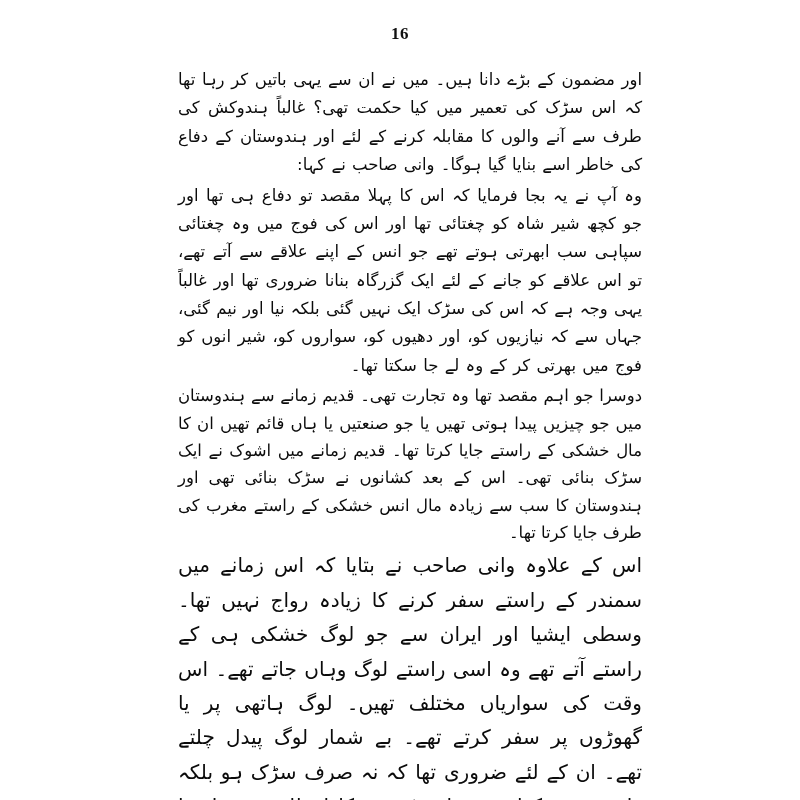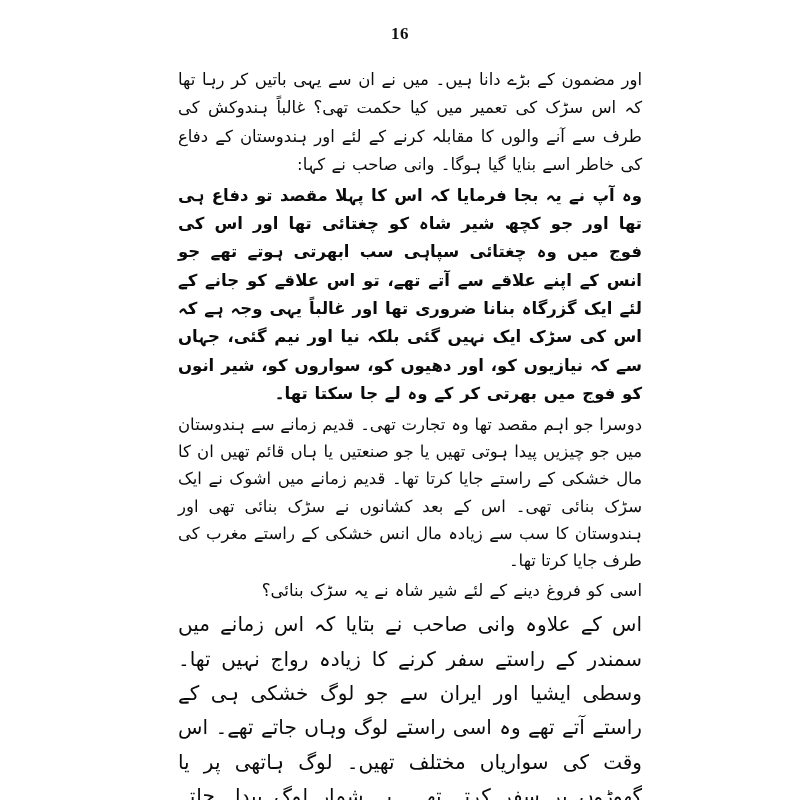--- a/index.html
+++ b/index.html
@@ -46,21 +46,20 @@
     font-family: "DejaVu Sans", sans-serif;
     font-size: 16.5px;
     line-height: 1.72;
     color: #0b0b0b;
     text-align: justify;
     text-justify: inter-word;
     word-spacing: 1px;
   }
   .para.indent {
     text-indent: 0;
-    font-weight: bold;
   }
   .para.tight {
     line-height: 1.66;
     font-family: Liberation Serif, serif;
   }
   .para-sm {
     font-size: 20px;
   }
   
   .para {
@@ -71,17 +70,16 @@
 <body>
 
 <div class="page">
 
   <div class="page-number">16</div>
 
   <div class="body-text">
     <p class="para">اور مضمون کے بڑے دانا ہیں۔ میں نے ان سے یہی باتیں کر رہا تھا کہ اس سڑک کی تعمیر میں کیا حکمت تھی؟ غالباً ہندوکش کی طرف سے آنے والوں کا مقابلہ کرنے کے لئے اور ہندوستان کے دفاع کی خاطر اسے بنایا گیا ہوگا۔ وانی صاحب نے کہا:</p>
     <p class="para indent">وہ آپ نے یہ بجا فرمایا کہ اس کا پہلا مقصد تو دفاع ہی تھا اور جو کچھ شیر شاہ کو چغتائی تھا اور اس کی فوج میں وہ چغتائی سپاہی سب ابھرتی ہوتے تھے جو انس کے اپنے علاقے سے آتے تھے، تو اس علاقے کو جانے کے لئے ایک گزرگاہ بنانا ضروری تھا اور غالباً یہی وجہ ہے کہ اس کی سڑک ایک نہیں گئی بلکہ نیا اور نیم گئی، جہاں سے کہ نیازیوں کو، اور دھیوں کو، سواروں کو، شیر انوں کو فوج میں بھرتی کر کے وہ لے جا سکتا تھا۔</p>
     <p class="para tight">دوسرا جو اہم مقصد تھا وہ تجارت تھی۔ قدیم زمانے سے ہندوستان میں جو چیزیں پیدا ہوتی تھیں یا جو صنعتیں یا ہاں قائم تھیں ان کا مال خشکی کے راستے جایا کرتا تھا۔ قدیم زمانے میں اشوک نے ایک سڑک بنائی تھی۔ اس کے بعد کشانوں نے سڑک بنائی تھی اور ہندوستان کا سب سے زیادہ مال انس خشکی کے راستے مغرب کی طرف جایا کرتا تھا۔</p>
-    <p class="para">اسی کو فروغ دینے کے لئے شیر شاہ نے یہ سڑک بنائی؟</p>
     <p class="para para-sm">اس کے علاوہ وانی صاحب نے بتایا کہ اس زمانے میں سمندر کے راستے سفر کرنے کا زیادہ رواج نہیں تھا۔ وسطی ایشیا اور ایران سے جو لوگ خشکی ہی کے راستے آتے تھے وہ اسی راستے لوگ وہاں جاتے تھے۔ اس وقت کی سواریاں مختلف تھیں۔ لوگ ہاتھی پر یا گھوڑوں پر سفر کرتے تھے۔ بے شمار لوگ پیدل چلتے تھے۔ ان کے لئے ضروری تھا کہ نہ صرف سڑک ہو بلکہ راستے میں کھانے پینے اور ٹھہرنے کا انتظام ہو، جا بجا کنوئیں، باولیاں ، مسجدیں اور سرائیں بنوائی جاتی تھیں۔</p>
   </div>
 
 </div>
 
 </body></html>

